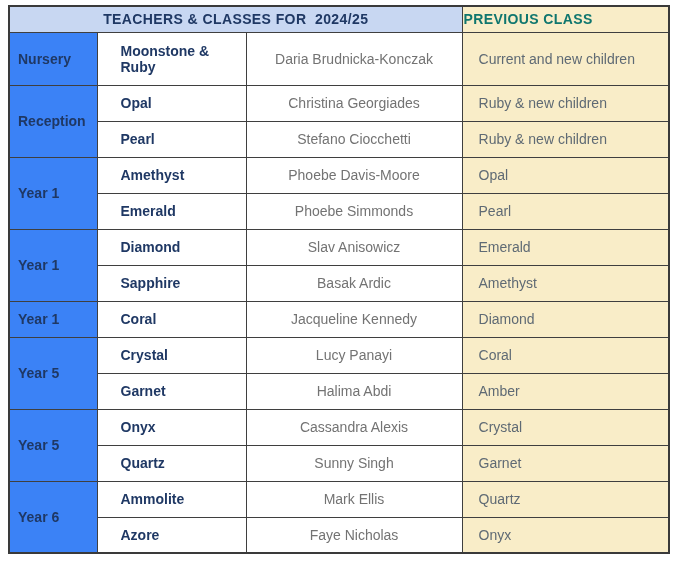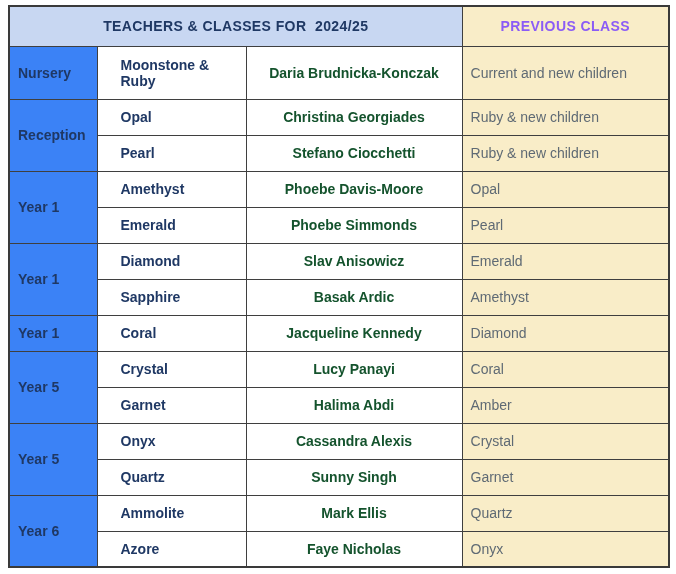--- a/index.html
+++ b/index.html
@@ -23,68 +23,67 @@
     border: 1px solid #3f3f3f;
     vertical-align: middle;
     font-size: 14px;
     overflow: hidden;
   }
   col.c-year  { width: 88px; }
   col.c-class { width: 149px; }
   col.c-teach { width: 216px; }
   col.c-prev  { width: 207px; }
 
-  tr.r-header  { height: 40px; margin-top: 13px; }
+  tr.r-header  { height: 26px; margin-top: 13px; }
   tr.r-tall    { height: 53px; }
   tr.r-normal  { height: 36px; }
 
   .cell-title {
     background: #c8d7f2;
     color: #1f3864;
     font-weight: bold;
     font-size: 15px;
     text-align: center;
     letter-spacing: 0.4px;
     white-space: pre-wrap;
   }
   .cell-prev-header {
     background: #f9edc8;
-    color: #8b5cf6;
+    color: #0f766e;
     font-weight: bold;
     font-size: 15px;
-    text-align: center;
     letter-spacing: 0.4px;
   }
   .cell-year {
     background: #3b82f6;
     color: #1f3864;
     font-weight: bold;
     text-align: left;
     padding-left: 8px;
   }
   .cell-class {
     background: #ffffff;
     color: #1f3864;
     font-weight: bold;
     text-align: left;
     padding-left: 23px;
   }
   .cell-teacher {
     background: #ffffff;
-    color: #14532d;
-    font-weight: bold;
+    color: #737373;
+    font-weight: normal;
     text-align: center;
   }
   .cell-prev {
     background: #f9edc8;
     color: #5f6a74;
     font-weight: normal;
     font-size: 14.5px;
     text-align: left;
-    padding-left: 8px;
+    padding-left: 16px;
   }
 </style>
 </head>
 <body>
 
 <div class="table-wrap">
   <table class="classes">
     <colgroup>
       <col class="c-year">
         <col class="c-class">

